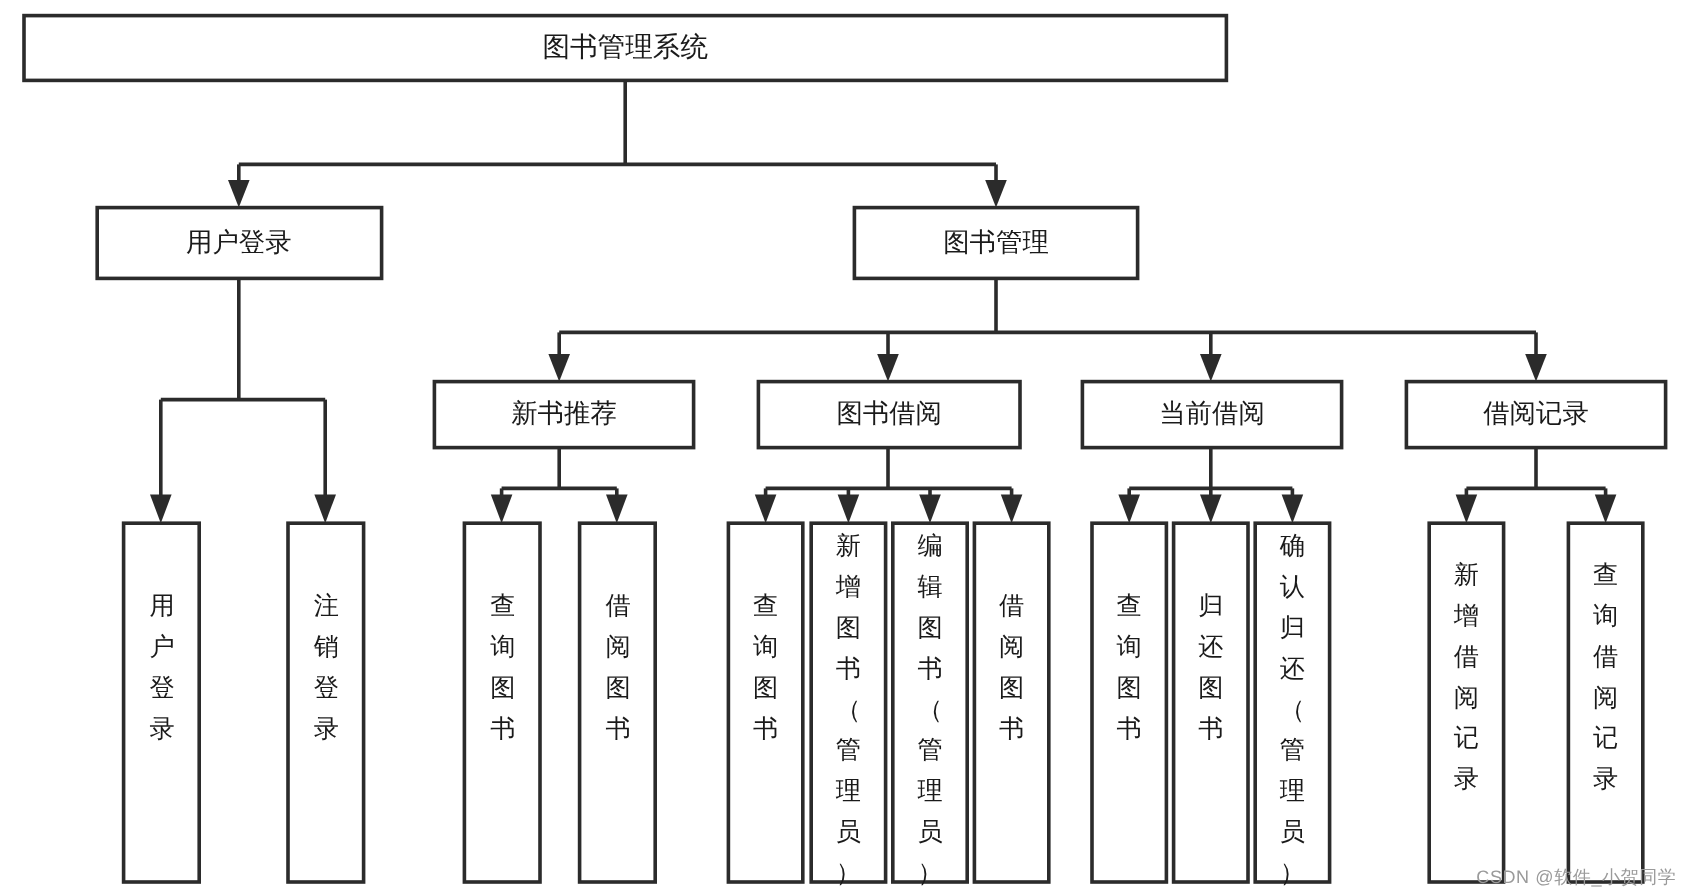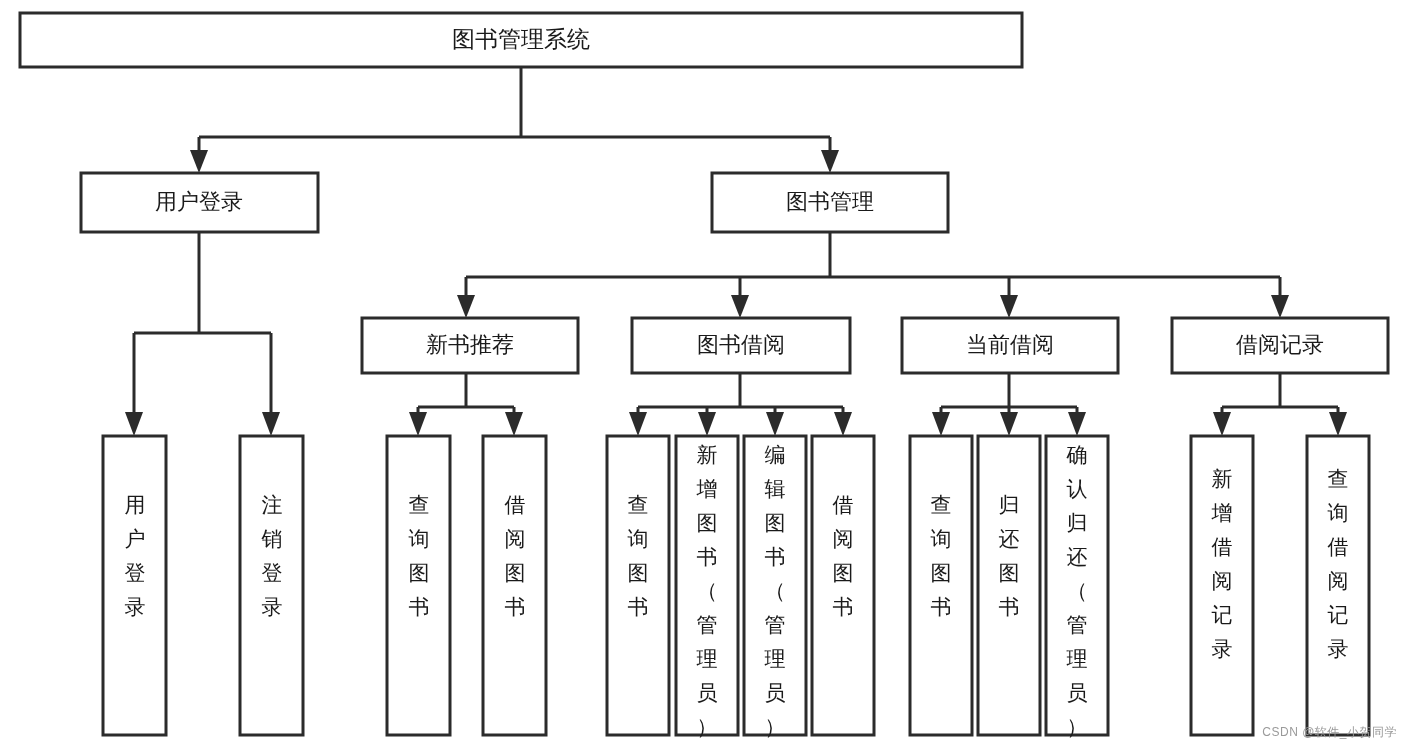--- a/index.html
+++ b/index.html
@@ -58,21 +58,21 @@
     text-anchor: middle;
   }
   .title-label {
     font-size: 23px;
   }
   .watermark {
     position: absolute;
     right: 8px;
     bottom: 6px;
     font-family: "Liberation Sans", "DejaVu Sans", sans-serif;
-    font-size: 12px;
+    font-size: 15px;
     color: #9a9a9a;
     letter-spacing: 0.5px;
     white-space: nowrap;
     user-select: none;
   }
 </style>
 </head>
 <body>
 
 <div id="diagram-root">

